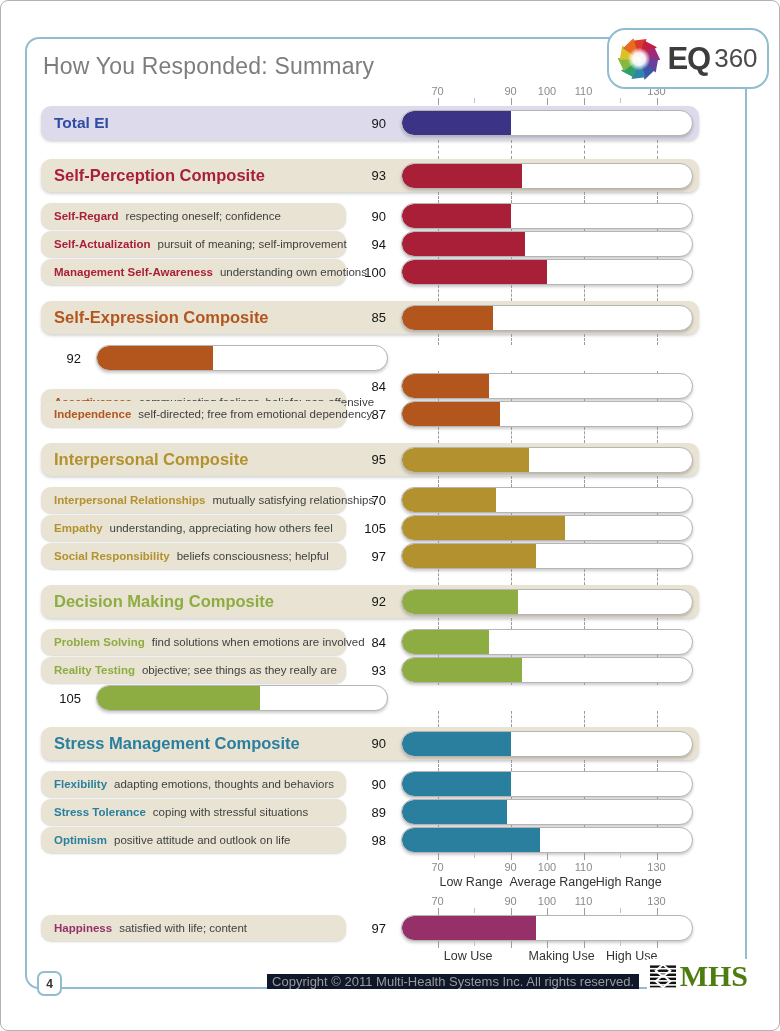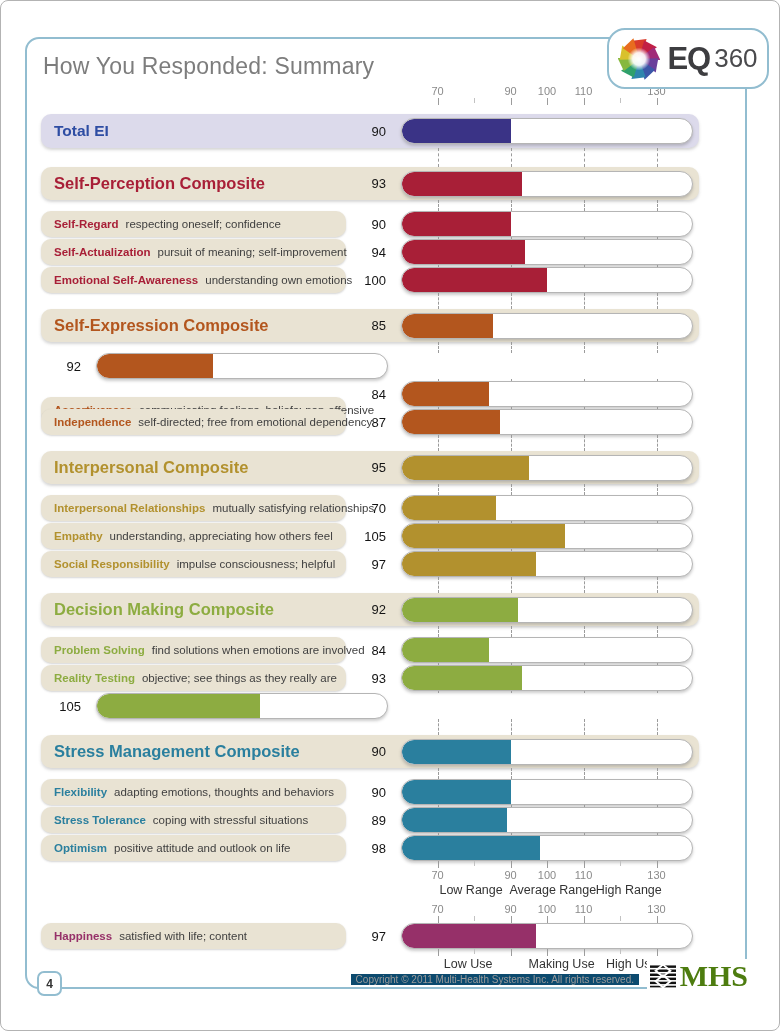--- a/index.html
+++ b/index.html
@@ -38,21 +38,21 @@
   .grid-gap{position:relative;margin-left:400px;width:292px;}
   .gap-lg{height:19px;} .gap-md{height:11px;} .gap-xs{height:2px;} .gap-end{height:16px;}
   .gline{position:absolute;top:0;bottom:0;width:0;border-left:1px dashed #9b9b9b;}
   .pos-labels{position:relative;height:16px;margin-left:400px;width:292px;}
   .pos-label{position:absolute;top:1px;transform:translateX(-50%);font-size:12.5px;color:#333;white-space:nowrap;}
   .spacer6{height:5px;}
   .happy-row{margin-top:0;}
   .page-num{position:absolute;left:36px;top:970px;width:25px;height:25px;background:#fff;border:2px solid #92bdd0;
             border-radius:7px;box-sizing:border-box;display:flex;align-items:center;justify-content:center;
             font-size:12px;font-weight:bold;color:#333;z-index:7;}
-  .copyright{position:absolute;right:140px;top:973px;font-size:10px;color:#9a9a9a;background:#0c4a6e;padding:0 5px;z-index:6;}
+  .copyright{position:absolute;right:140px;top:973px;font-size:13px;color:#9a9a9a;background:#0f172a;padding:0 5px;z-index:6;}
   .mhs{position:absolute;right:28px;top:958px;display:flex;align-items:center;gap:4px;background:#fff;padding:0 3px;z-index:6;}
   .mhs-text{font-family:"Liberation Serif",serif;font-weight:bold;font-size:30px;color:#4d7c0f;letter-spacing:0;}
 </style>
 </head>
 <body>
 
 <div class="page">
   <div class="card"></div>
 
   <div class="logo-box">
@@ -96,21 +96,21 @@
     <div class="axis ax-ticks">
         <i class="tick" style="left: 12.5%;"></i>
         <i class="tick" style="left: 37.5%;"></i>
         <i class="tick" style="left: 50%;"></i>
         <i class="tick" style="left: 62.5%;"></i>
         <i class="tick" style="left: 87.5%;"></i>
         <i class="tick minor" style="left: 25%;"></i>
         <i class="tick minor" style="left: 75%;"></i>
       </div>
 
-    <div class="band total crow" style="--accent: #3a3386; background: rgb(220, 218, 235); margin-top: 8px;">
+    <div class="band total crow" style="--accent: #3a3386; background: rgb(220, 218, 235);">
       <div class="band-title" style="color: rgb(46, 77, 163);">Total EI</div>
       <div class="value">90</div>
       <div class="track">
           <div class="fill" style="width: 37.5%;"></div>
         </div>
     </div>
     <div class="grid-gap gap-lg">
         <i class="gline" style="left: 12.5%;"></i>
         <i class="gline" style="left: 37.5%;"></i>
         <i class="gline" style="left: 62.5%;"></i>
@@ -158,21 +158,21 @@
           </div>
       </div>
       <div class="grid-gap gap-xs">
           <i class="gline" style="left: 12.5%;"></i>
           <i class="gline" style="left: 37.5%;"></i>
           <i class="gline" style="left: 62.5%;"></i>
           <i class="gline" style="left: 87.5%;"></i>
         </div>
       <div class="crow item-row">
         <div class="label-box" style="background: rgb(233, 227, 211);">
-          <span class="term">Emotional Self-Awareness</span>
+          <span class="term">Management Self-Awareness</span>
           <span class="desc">understanding own emotions</span>
         </div>
         <div class="value">100</div>
         <div class="track">
             <div class="fill" style="width: 50%;"></div>
           </div>
       </div>
       <div class="grid-gap gap-end">
           <i class="gline" style="left: 12.5%;"></i>
           <i class="gline" style="left: 37.5%;"></i>
@@ -283,21 +283,21 @@
       </div>
       <div class="grid-gap gap-xs">
           <i class="gline" style="left: 12.5%;"></i>
           <i class="gline" style="left: 37.5%;"></i>
           <i class="gline" style="left: 62.5%;"></i>
           <i class="gline" style="left: 87.5%;"></i>
         </div>
       <div class="crow item-row">
         <div class="label-box" style="background: rgb(233, 227, 211);">
           <span class="term">Social Responsibility</span>
-          <span class="desc">impulse consciousness; helpful</span>
+          <span class="desc">beliefs consciousness; helpful</span>
         </div>
         <div class="value">97</div>
         <div class="track">
             <div class="fill" style="width: 46.25%;"></div>
           </div>
       </div>
       <div class="grid-gap gap-end">
           <i class="gline" style="left: 12.5%;"></i>
           <i class="gline" style="left: 37.5%;"></i>
           <i class="gline" style="left: 62.5%;"></i>

